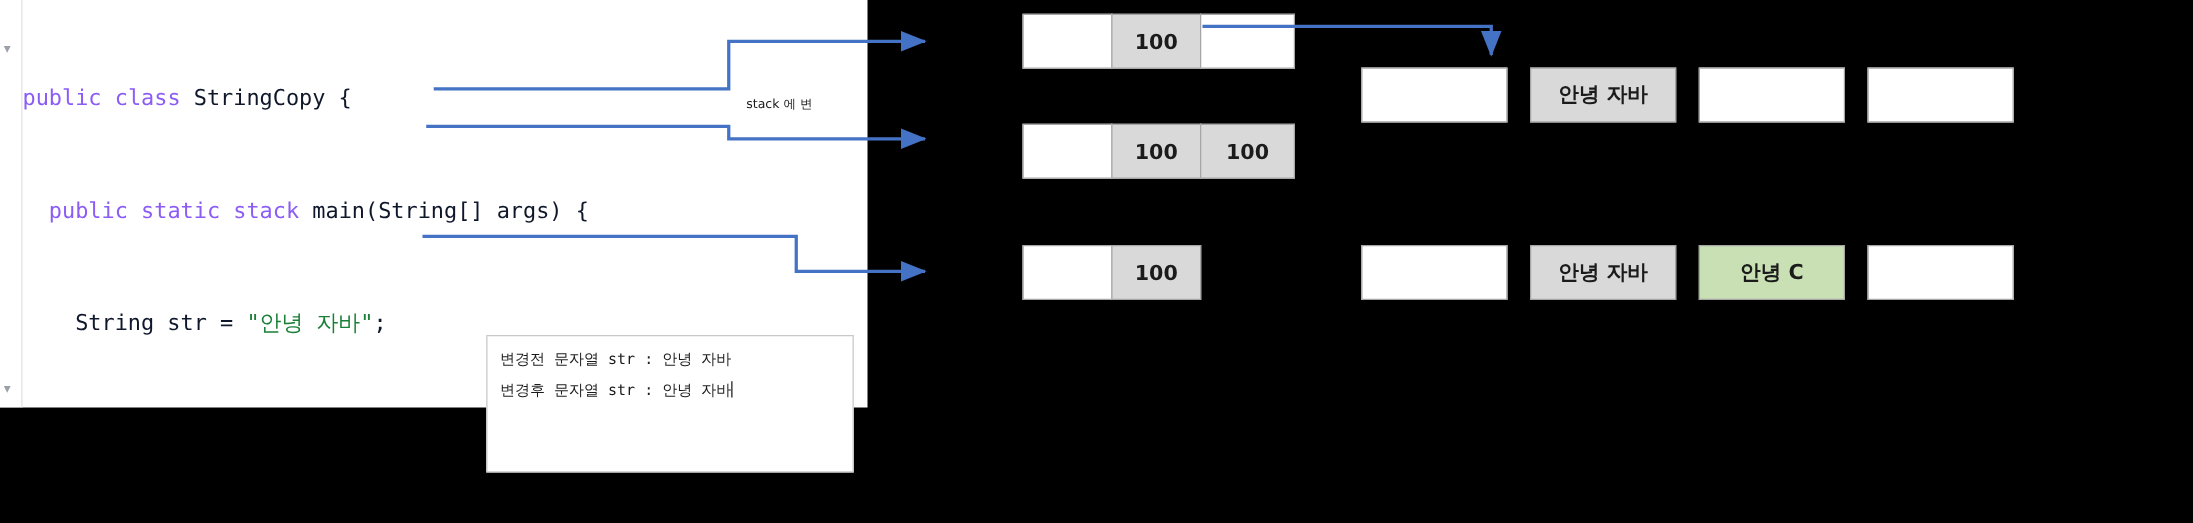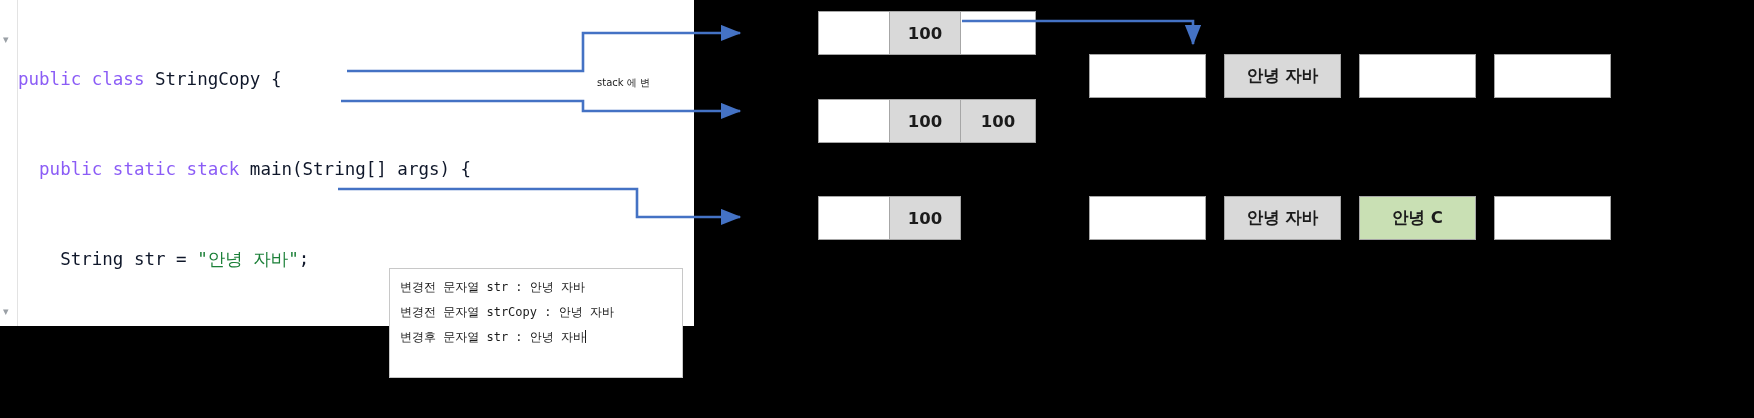--- a/index.html
+++ b/index.html
@@ -148,21 +148,20 @@
     
     
     
   </div>
 </div>
 
 <div id="annotation">stack 에  변</div>
 
 <div id="console-box">
   <div><span>변경전 문자열 str : 안녕 자바</span></div>
-  <div><span>변경전 문자열 strCopy : 안녕 자바</span></div>
   <div><span>변경후 문자열 str : 안녕 자바</span><span class="caret"></span></div>
 </div>
 
 <div class="mem-row" id="stack-row-1">
   <div class="cell empty stack-c0"></div>
   <div class="cell gray stack-c1">100</div>
   <div class="cell empty stack-c2"></div>
 </div>
 
 <div class="mem-row" id="stack-row-2">

